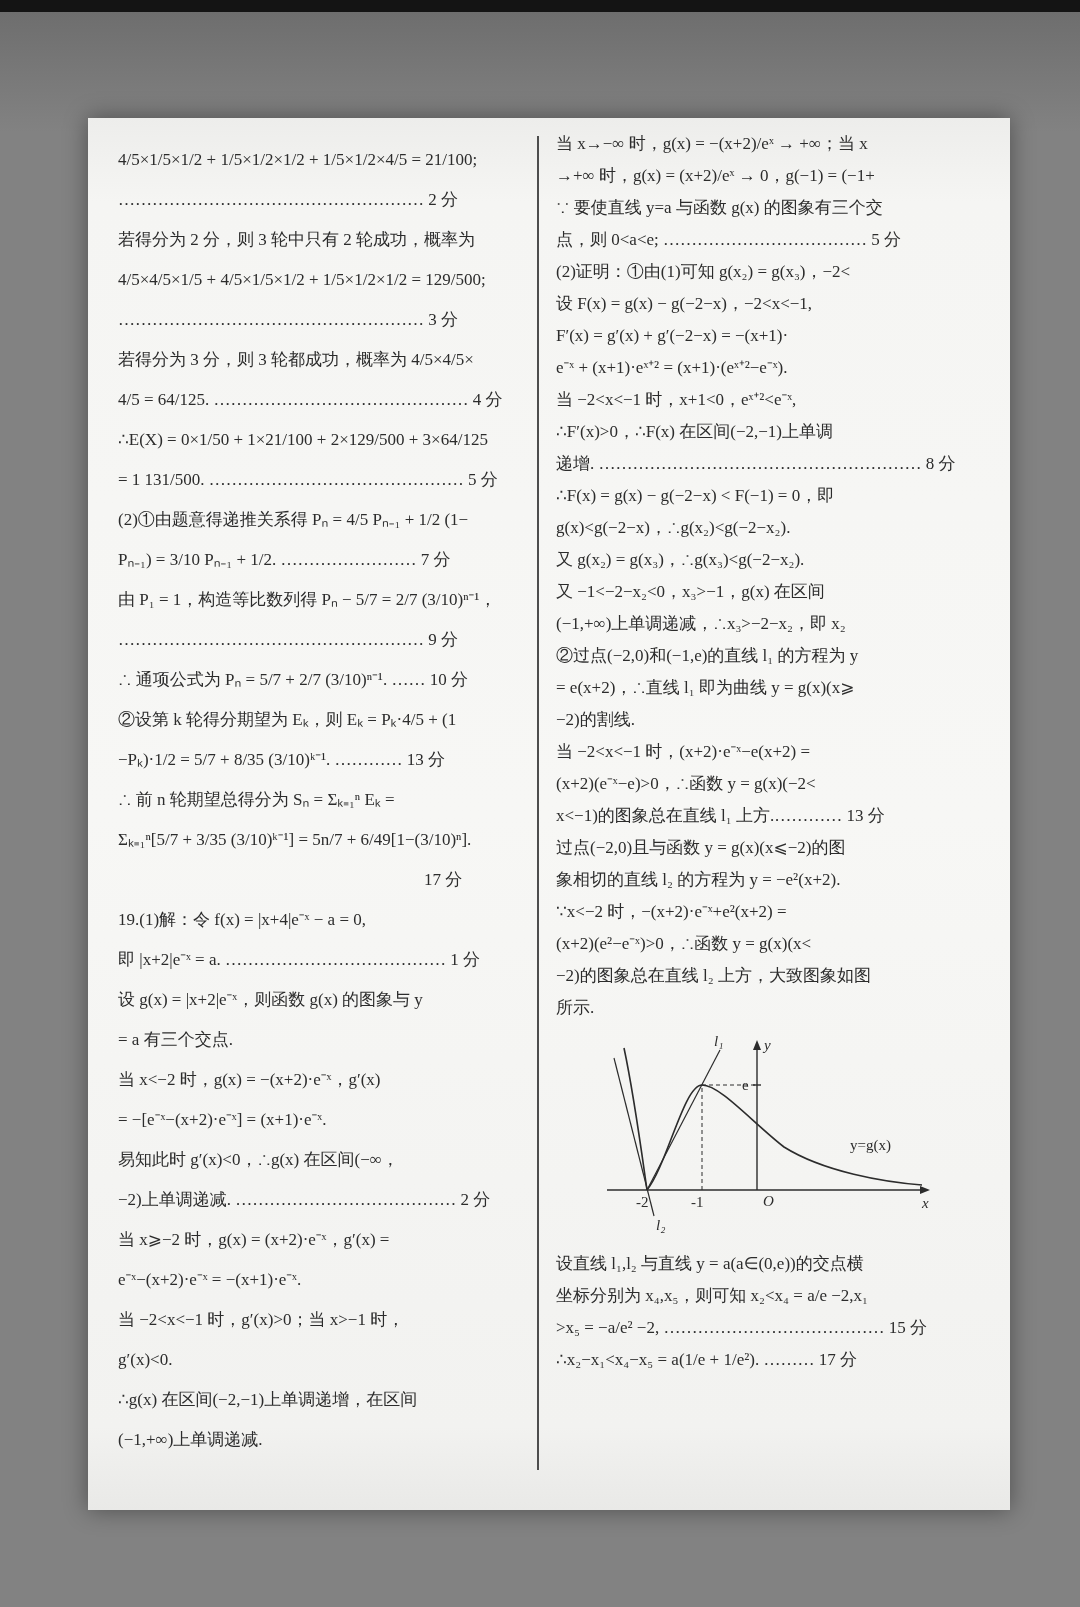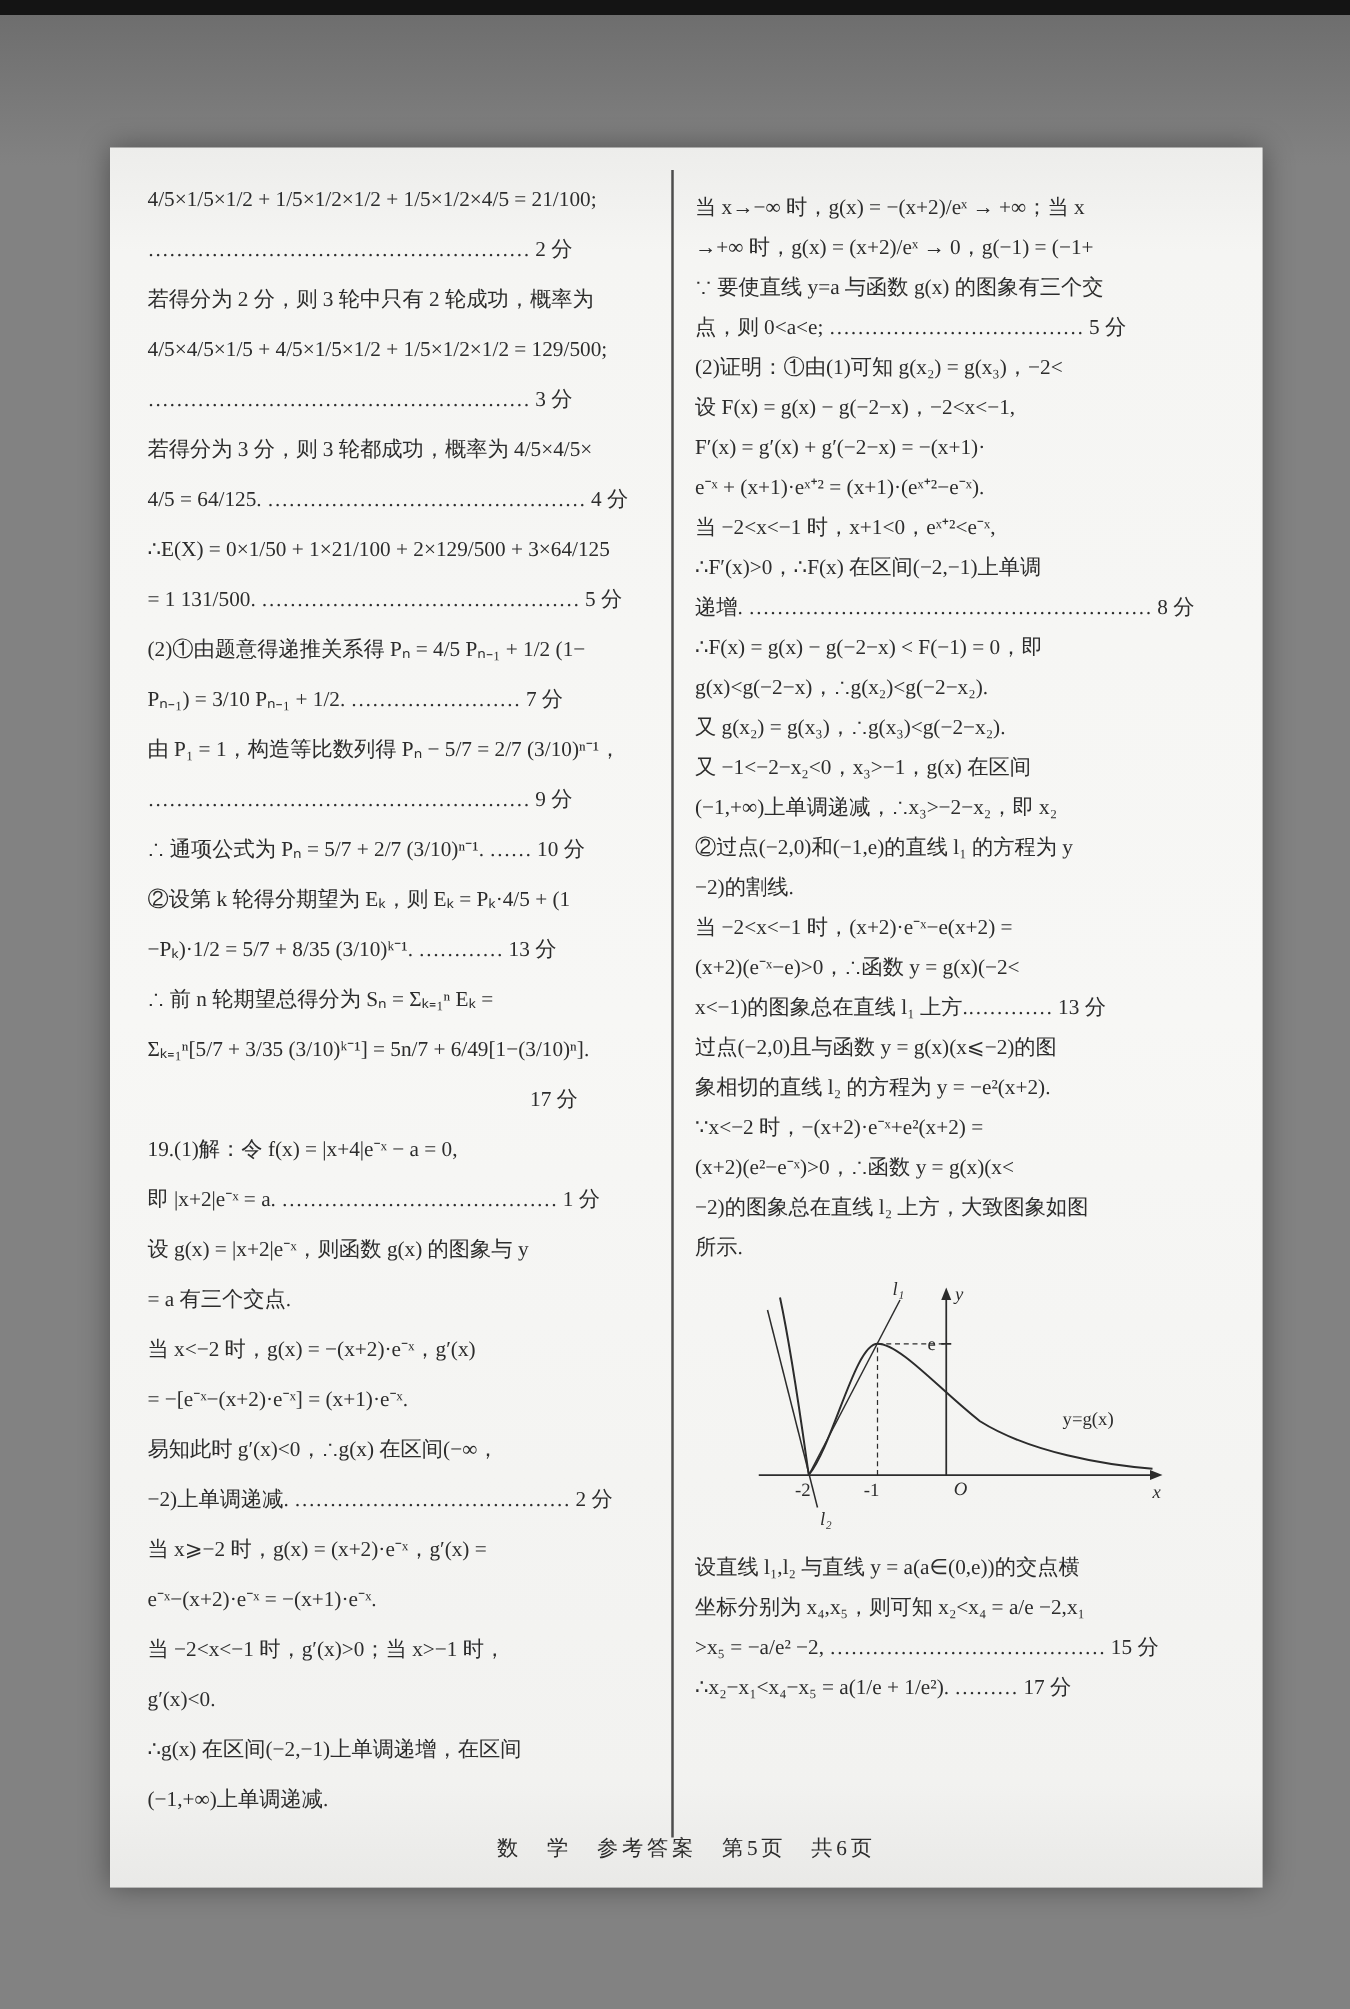--- a/index.html
+++ b/index.html
@@ -18,21 +18,21 @@
     position:absolute; top:12px; left:0; width:100%; height:120px;
     background:linear-gradient(180deg,#6e6e6e,#828282);
   }
   .page {
     position:absolute; left:88px; top:118px; width:922px; height:1392px;
     background:linear-gradient(180deg,#ededeb 0%, #f5f5f3 6%, #f7f7f5 50%, #f2f2f0 94%, #e9e9e7 100%);
     box-shadow:0 0 22px rgba(0,0,0,0.4);
   }
   .col { position:absolute; color:#2c2c2c; font-size:17px; }
   .col-left  { left:30px;  top:22px; width:412px; }
-  .col-right { left:468px; top:32px; width:442px; }
+  .col-right { left:468px; top:10px; width:442px; }
   .col-left  .line { height:40px; line-height:40px; }
   .col-right .line { height:32px; line-height:32px; }
   .line { white-space:nowrap; overflow:hidden; }
   .divider {
     position:absolute; left:449px; top:18px; width:1.5px; height:1334px;
     background:#4d4d4d;
   }
   .footer {
     position:absolute; left:0; bottom:20px; width:100%;
     text-align:center; font-size:17px; color:#2c2c2c; letter-spacing:3px;
@@ -99,20 +99,21 @@
         <div class="line">e⁻ˣ + (x+1)·eˣ⁺² = (x+1)·(eˣ⁺²−e⁻ˣ).</div>
         <div class="line">当 −2&lt;x&lt;−1 时，x+1&lt;0，eˣ⁺²&lt;e⁻ˣ,</div>
         <div class="line">∴F′(x)&gt;0，∴F(x) 在区间(−2,−1)上单调</div>
         <div class="line">递增. ………………………………………………… 8 分</div>
         <div class="line">∴F(x) = g(x) − g(−2−x) &lt; F(−1) = 0，即</div>
         <div class="line">g(x)&lt;g(−2−x)，∴g(x₂)&lt;g(−2−x₂).</div>
         <div class="line">又 g(x₂) = g(x₃)，∴g(x₃)&lt;g(−2−x₂).</div>
         <div class="line">又 −1&lt;−2−x₂&lt;0，x₃&gt;−1，g(x) 在区间</div>
         <div class="line">(−1,+∞)上单调递减，∴x₃&gt;−2−x₂，即 x₂</div>
         <div class="line">②过点(−2,0)和(−1,e)的直线 l₁ 的方程为 y</div>
+        <div class="line">= e(x+2)，∴直线 l₁ 即为曲线 y = g(x)(x⩾</div>
         <div class="line">−2)的割线.</div>
         <div class="line">当 −2&lt;x&lt;−1 时，(x+2)·e⁻ˣ−e(x+2) =</div>
         <div class="line">(x+2)(e⁻ˣ−e)&gt;0，∴函数 y = g(x)(−2&lt;</div>
         <div class="line">x&lt;−1)的图象总在直线 l₁ 上方.………… 13 分</div>
         <div class="line">过点(−2,0)且与函数 y = g(x)(x⩽−2)的图</div>
         <div class="line">象相切的直线 l₂ 的方程为 y = −e²(x+2).</div>
         <div class="line">∵x&lt;−2 时，−(x+2)·e⁻ˣ+e²(x+2) =</div>
         <div class="line">(x+2)(e²−e⁻ˣ)&gt;0，∴函数 y = g(x)(x&lt;</div>
         <div class="line">−2)的图象总在直线 l₂ 上方，大致图象如图</div>
         <div class="line">所示.</div>
@@ -151,14 +152,13 @@
     </div>
 
     <div>
         <div class="line">设直线 l₁,l₂ 与直线 y = a(a∈(0,e))的交点横</div>
         <div class="line">坐标分别为 x₄,x₅，则可知 x₂&lt;x₄ = a/e −2,x₁</div>
         <div class="line">&gt;x₅ = −a/e² −2, ………………………………… 15 分</div>
         <div class="line">∴x₂−x₁&lt;x₄−x₅ = a(1/e + 1/e²). ……… 17 分</div>
       </div>
   </div>
 
-  <div class="footer">数　学　参考答案　第5页　共6页</div>
 </div>
 
 </body></html>

